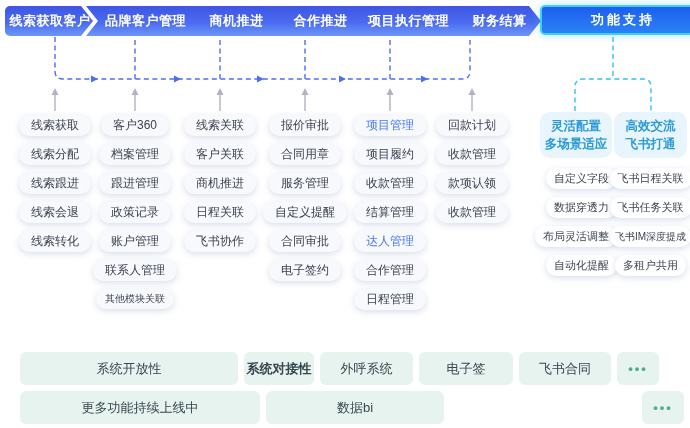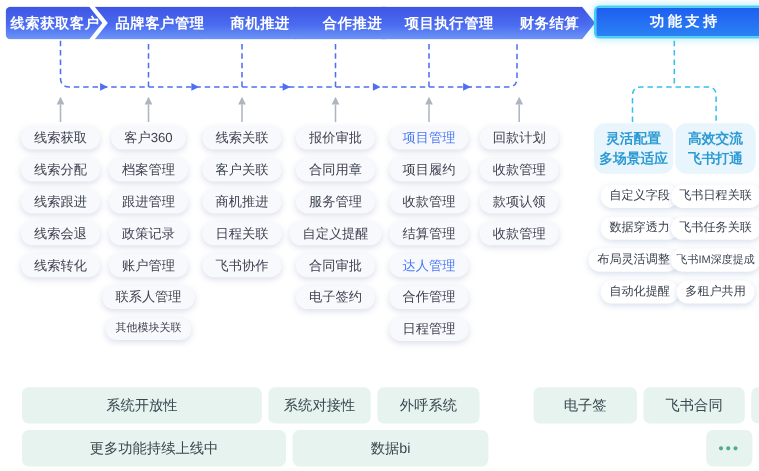--- a/index.html
+++ b/index.html
@@ -44,23 +44,23 @@
          color:#3c4250;white-space:nowrap;box-shadow:0 2px 6px rgba(110,140,190,.28);}
   .rpill.small{font-size:10px;padding:5px 5px;line-height:11px;}
 
   
   .brow{position:absolute;left:20px;display:flex;gap:6px;}
   .brow.r1{top:352px;}
   .brow.r2{top:391px;}
   .bbox{height:33px;background:#e7f3ee;border-radius:6px;display:flex;align-items:center;
         justify-content:center;font-size:13px;color:#37474f;box-sizing:border-box;}
   .brow.r1 .bbox:nth-child(1){width:218px;}
-  .brow.r1 .bbox:nth-child(2){width:93px;}
+  .brow.r1 .bbox:nth-child(2){width:70px;font-weight:bold;}
   .brow.r1 .bbox:nth-child(3){width:93px;}
-  .brow.r1 .bbox:nth-child(4){width:94px;margin-left:43px;}
+  .brow.r1 .bbox:nth-child(4){width:94px;}
   .brow.r1 .bbox:nth-child(5){width:92px;}
   .brow.r1 .bbox:nth-child(6){width:42px;}
   .brow.r2 .bbox:nth-child(1){width:240px;}
   .brow.r2 .bbox:nth-child(2){width:178px;}
   .brow.r2 .bbox:nth-child(3){width:186px;margin-top:38px;}
   .brow.r2 .bbox:nth-child(4){width:42px;}
   .bbox.dots{color:#4fae91;font-weight:700;font-size:13px;letter-spacing:2px;}
 </style>
 </head>
 <body>

